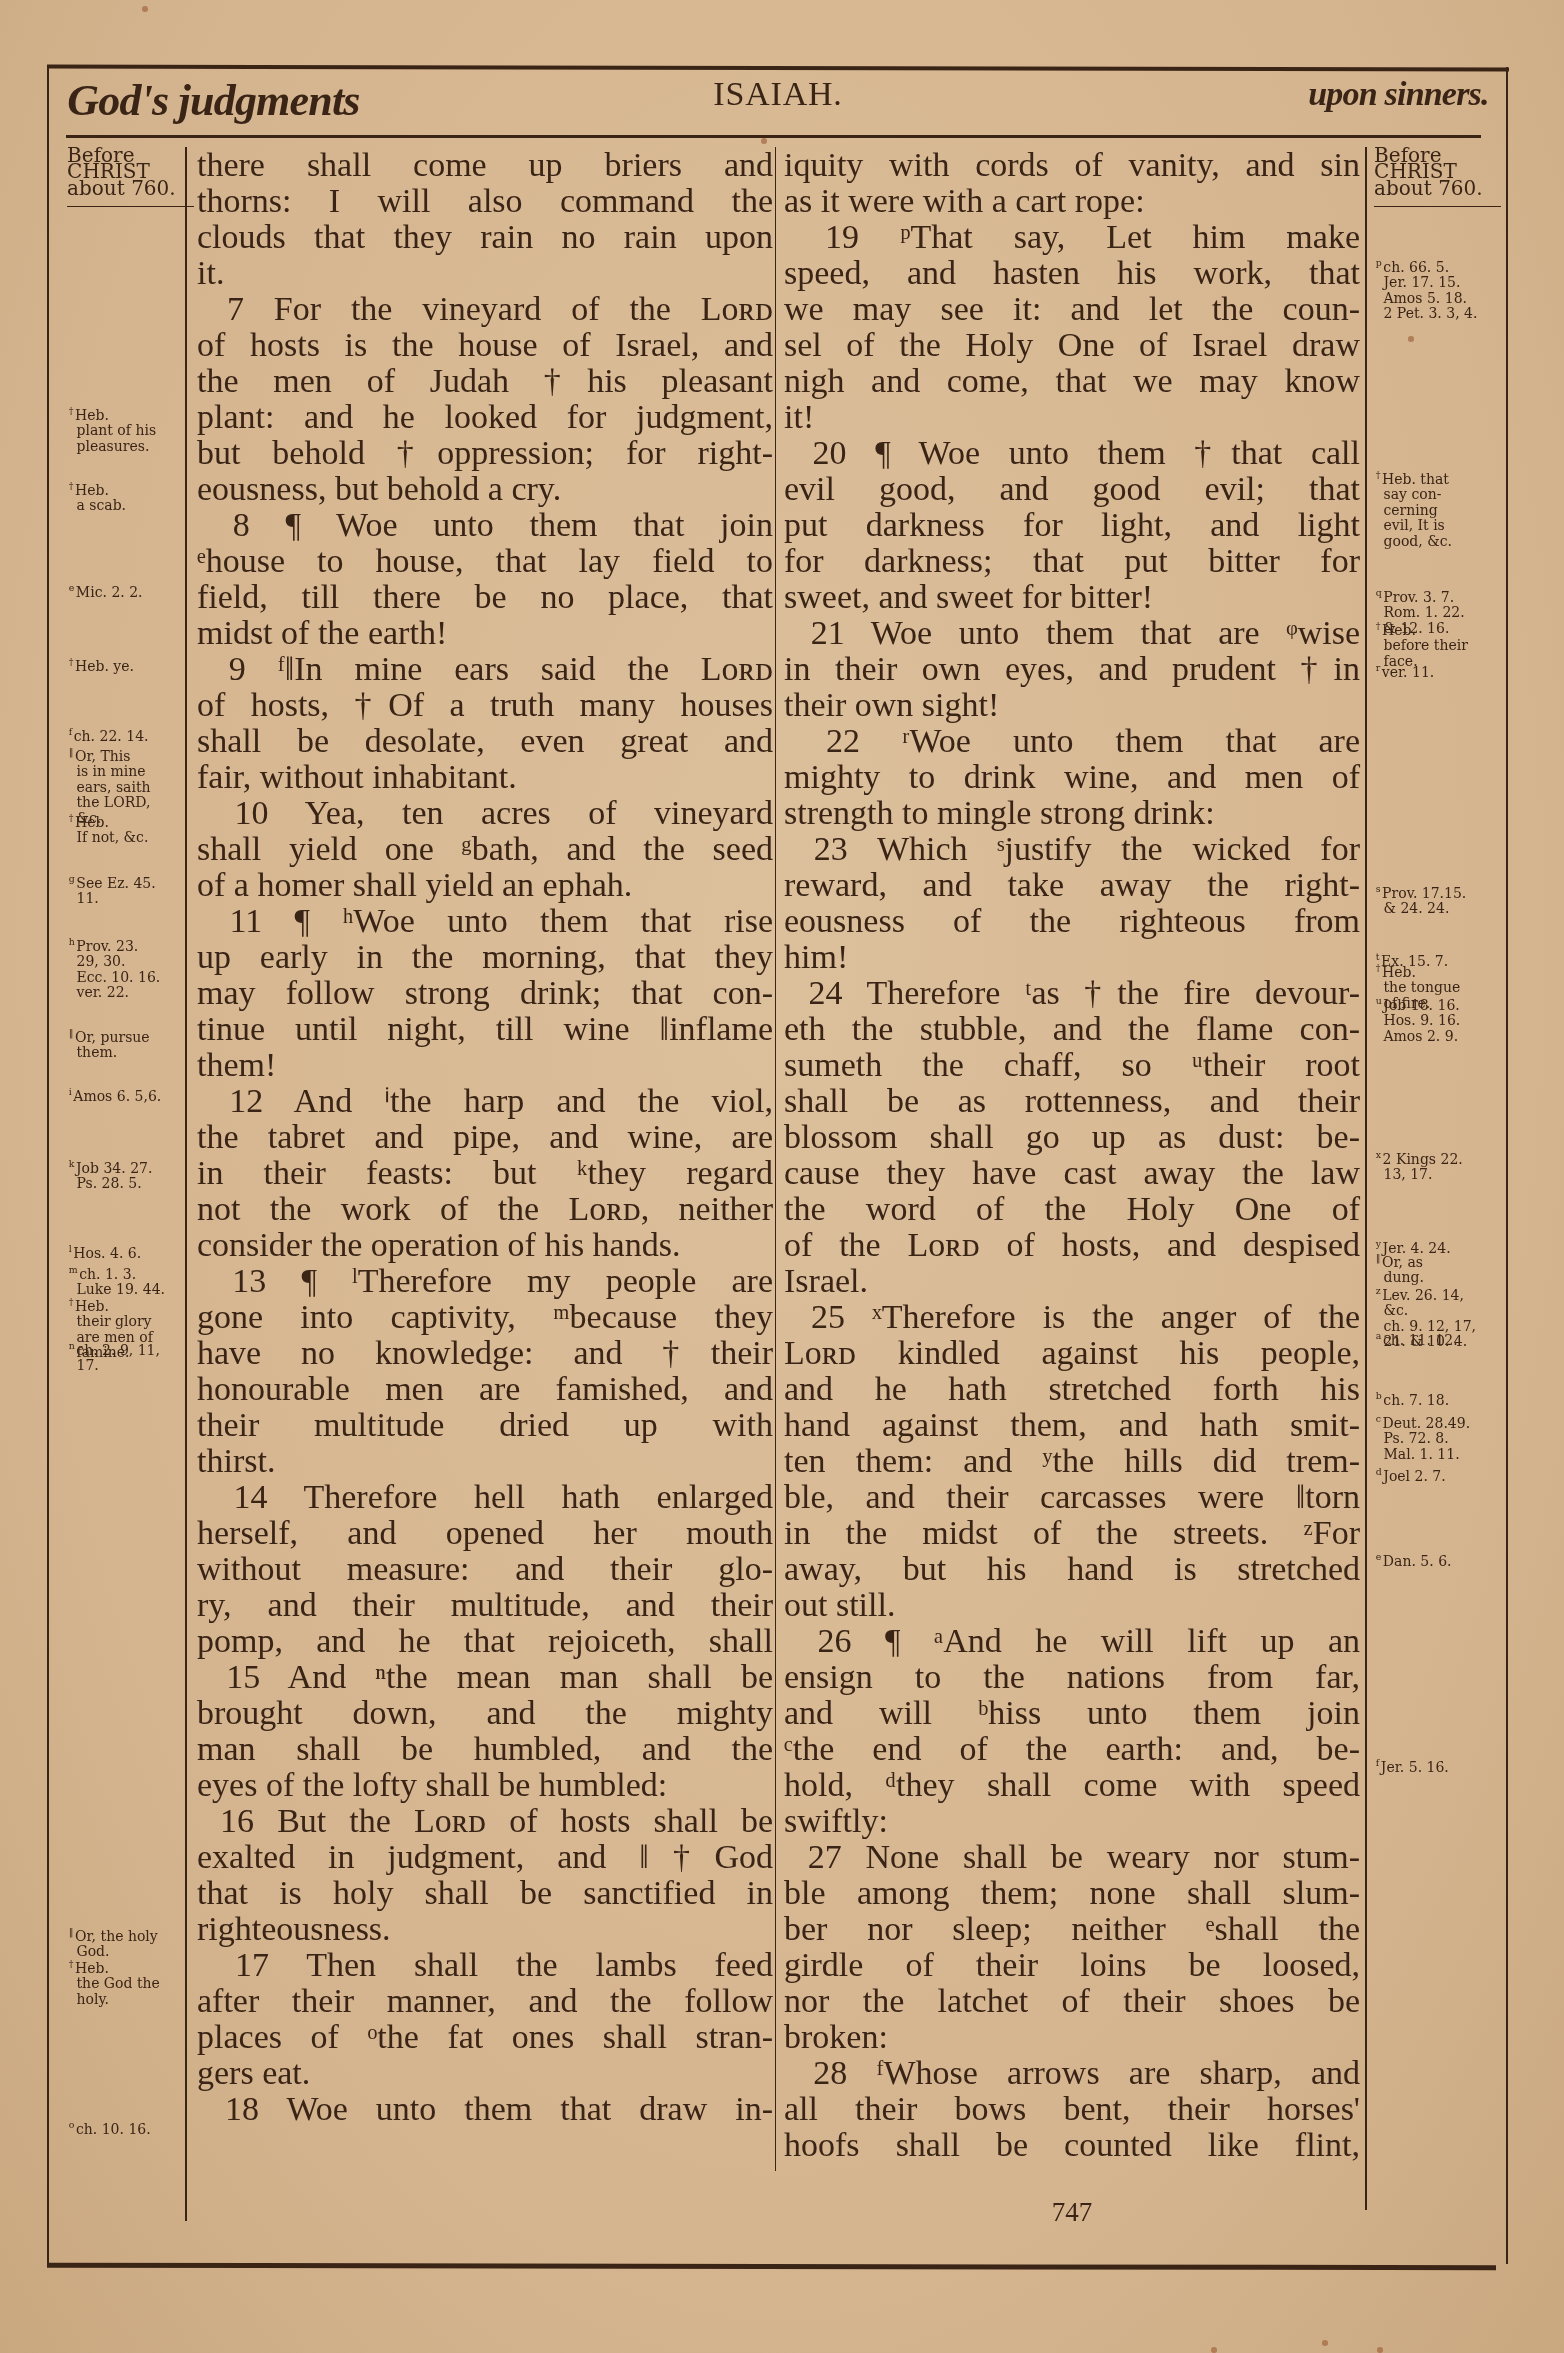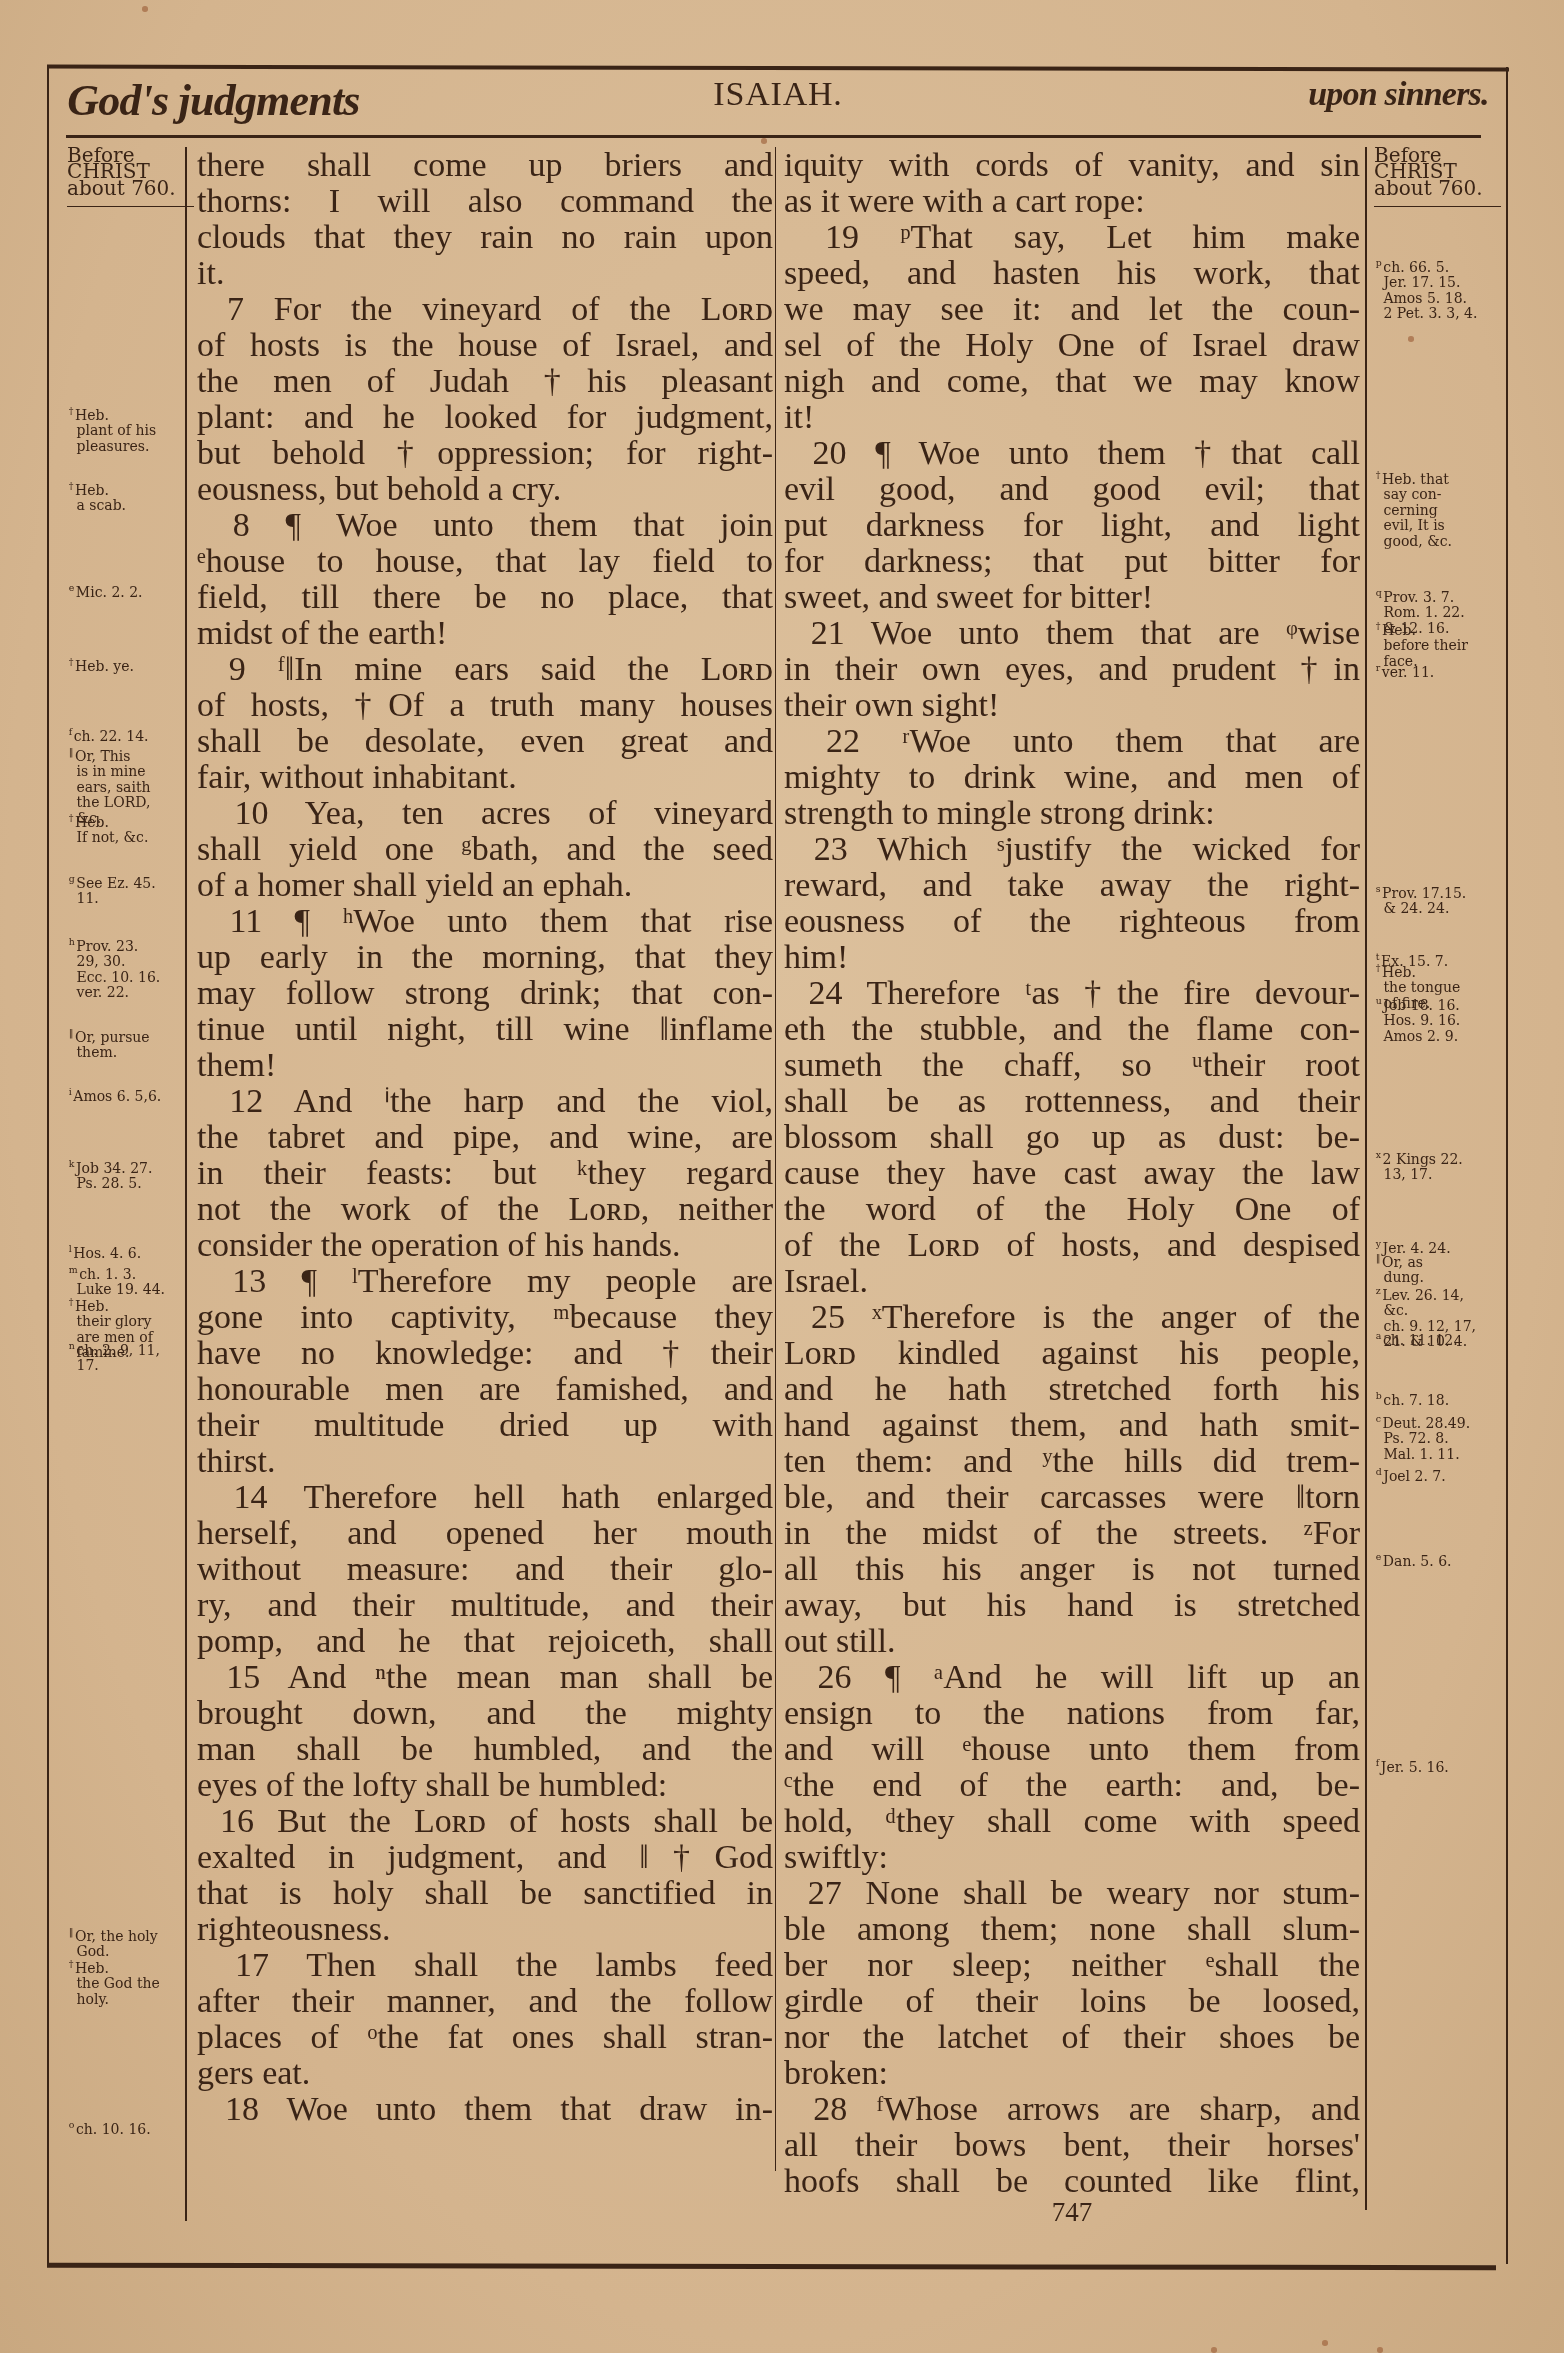--- a/index.html
+++ b/index.html
@@ -204,26 +204,25 @@
     <span class="line">the word of the Holy One of</span>
     <span class="line">of the Lᴏʀᴅ of hosts, and despised</span>
     <span class="line last">Israel.</span>
     <span class="line">&nbsp;25 ˣTherefore is the anger of the</span>
     <span class="line">Lᴏʀᴅ kindled against his people,</span>
     <span class="line">and he hath stretched forth his</span>
     <span class="line">hand against them, and hath smit-</span>
     <span class="line">ten them: and ʸthe hills did trem-</span>
     <span class="line">ble, and their carcasses were ‖torn</span>
     <span class="line">in the midst of the streets. ᶻFor</span>
-    <span class="line">all this his anger is not turned</span>
     <span class="line">away, but his hand is stretched</span>
     <span class="line last">out still.</span>
     <span class="line">&nbsp;26 ¶ ᵃAnd he will lift up an</span>
     <span class="line">ensign to the nations from far,</span>
-    <span class="line">and will ᵉhouse unto them from</span>
+    <span class="line">and will ᵇhiss unto them join</span>
     <span class="line">ᶜthe end of the earth: and, be-</span>
     <span class="line">hold, ᵈthey shall come with speed</span>
     <span class="line last">swiftly:</span>
     <span class="line">&nbsp;27 None shall be weary nor stum-</span>
     <span class="line">ble among them; none shall slum-</span>
     <span class="line">ber nor sleep; neither ᵉshall the</span>
     <span class="line">girdle of their loins be loosed,</span>
     <span class="line">nor the latchet of their shoes be</span>
     <span class="line last">broken:</span>
     <span class="line">&nbsp;28 ᶠWhose arrows are sharp, and</span>

